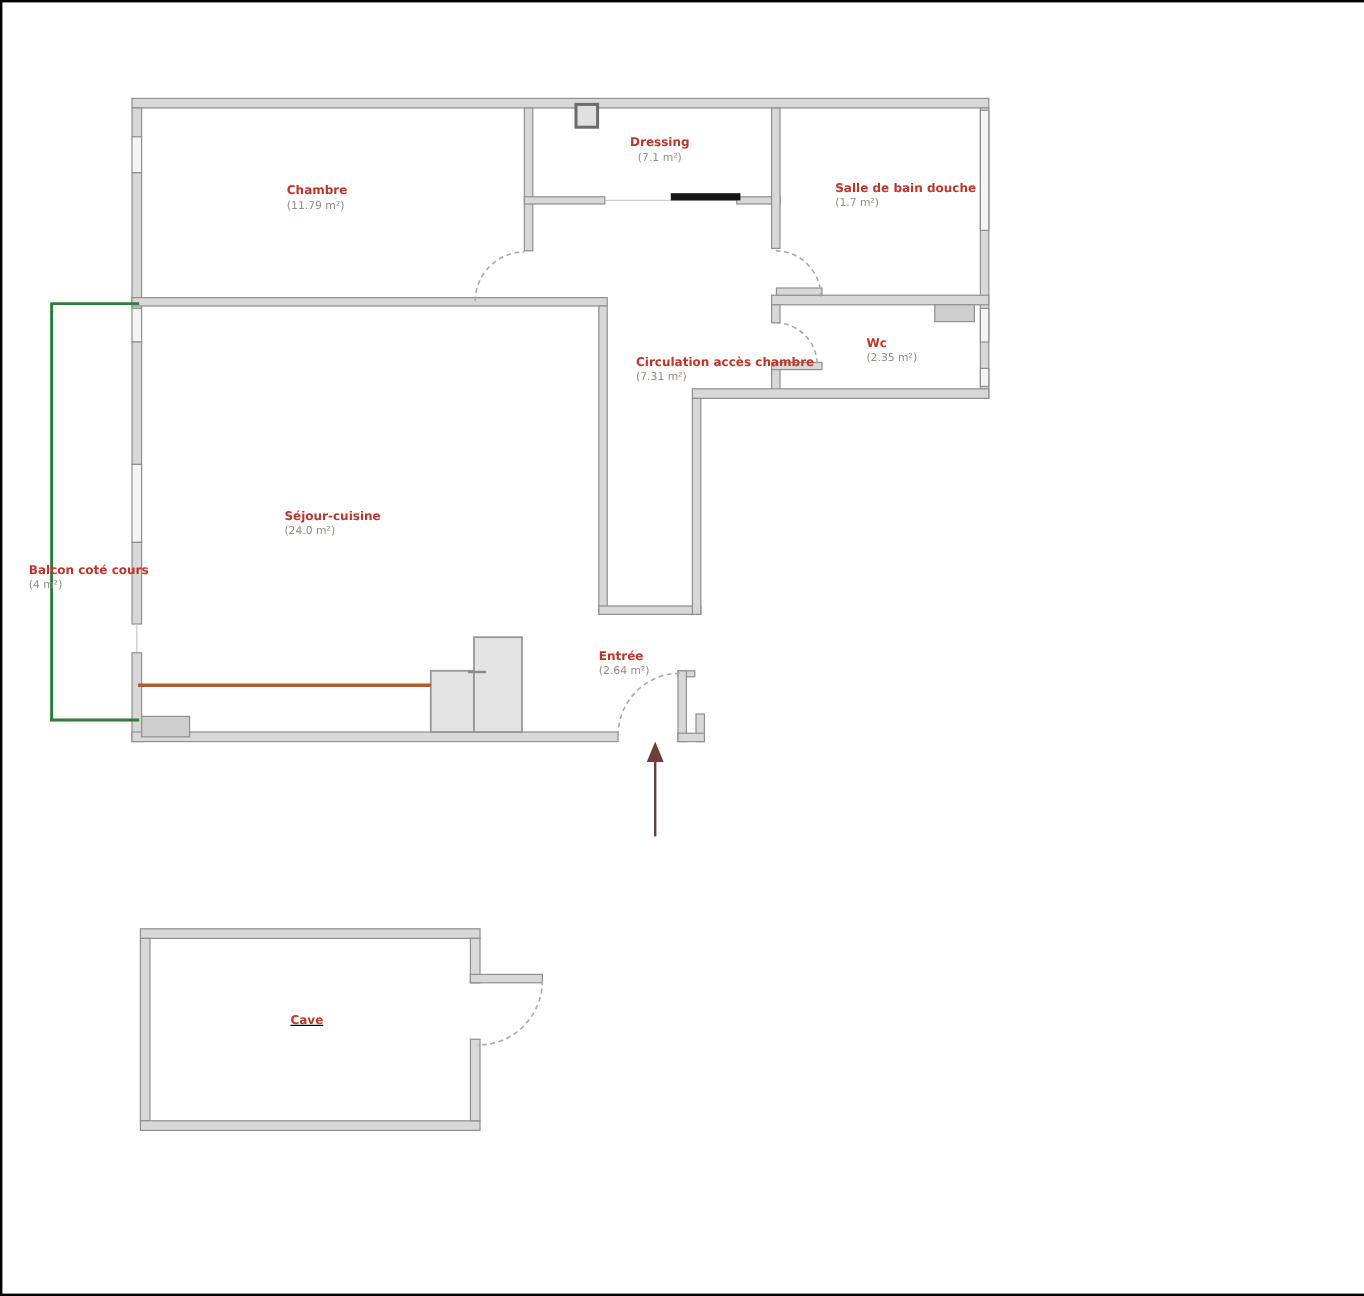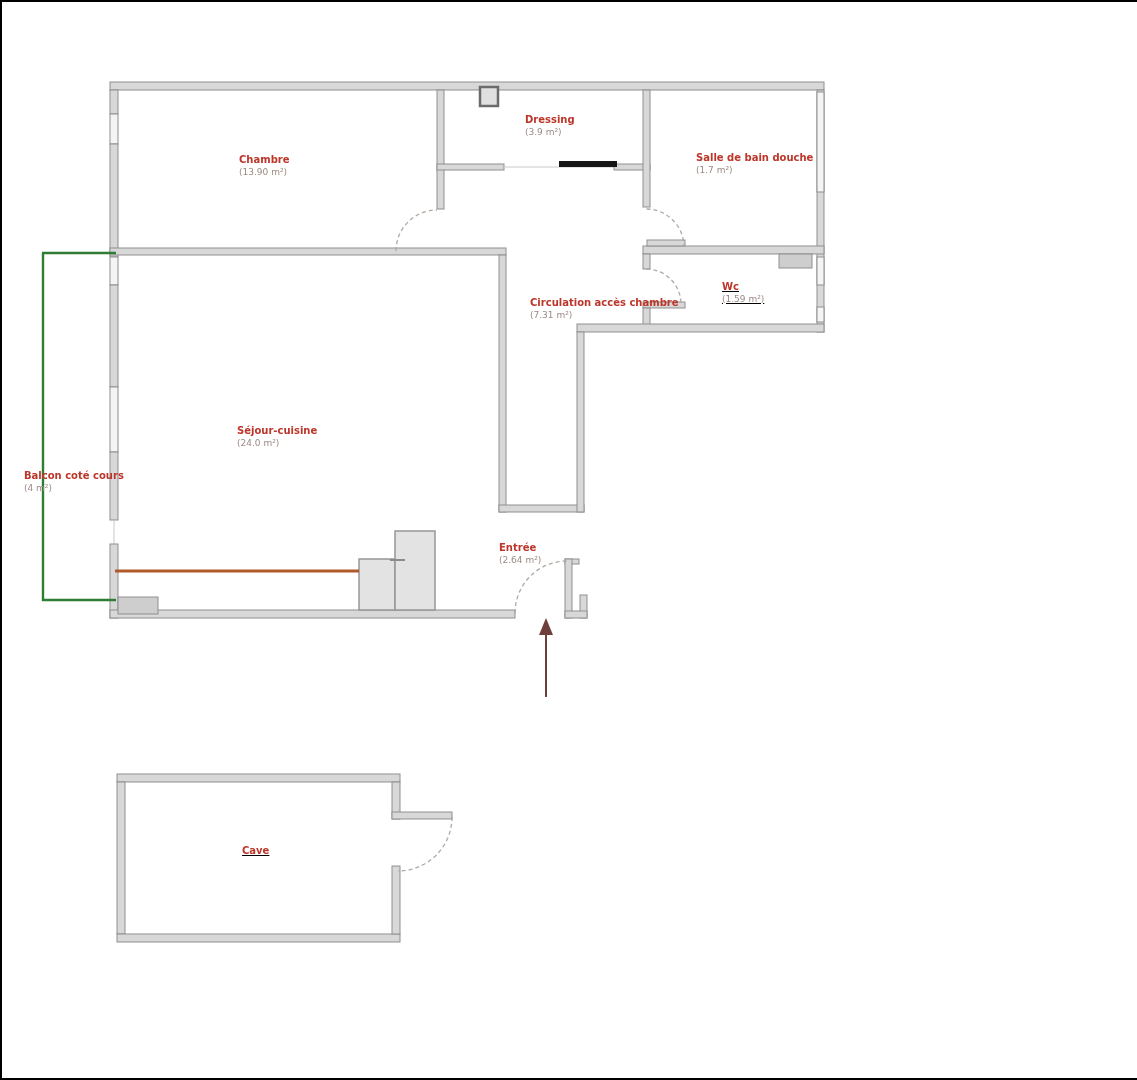--- a/index.html
+++ b/index.html
@@ -129,36 +129,36 @@
       <rect class="wall" x="115" y="932" width="283" height="8"></rect>
       <rect class="wall" x="390" y="780" width="8" height="37"></rect>
       <rect class="wall" x="390" y="864" width="8" height="68"></rect>
       <rect class="wall" x="390" y="810" width="60" height="7"></rect>
     </g>
     <path class="arc" d="M 450 815 A 54 54 0 0 1 396 869"></path>
   </svg>
 
   <div class="room-label" style="left:237px;top:152px;">
     <span class="nm">Chambre</span>
-    <span class="ar">(13.90 m²)</span>
+    <span class="ar">(11.79 m²)</span>
   </div>
 
-  <div class="room-label" style="left:523px;top:112px;">
+  <div class="room-label" style="left:523px;top:112px;text-align:center;">
     <span class="nm">Dressing</span>
-    <span class="ar">(3.9 m²)</span>
+    <span class="ar">(7.1 m²)</span>
   </div>
 
   <div class="room-label" style="left:694px;top:150px;">
     <span class="nm">Salle de bain douche</span>
     <span class="ar">(1.7 m²)</span>
   </div>
 
-  <div class="room-label" style="left:720px;top:279px;text-decoration:underline;">
+  <div class="room-label" style="left:720px;top:279px;">
     <span class="nm">Wc</span>
-    <span class="ar">(1.59 m²)</span>
+    <span class="ar">(2.35 m²)</span>
   </div>
 
   <div class="room-label" style="left:517px;top:295px;margin-left:11px;">
     <span class="nm">Circulation accès chambre</span>
     <span class="ar">(7.31 m²)</span>
   </div>
 
   <div class="room-label" style="left:235px;top:423px;">
     <span class="nm">Séjour-cuisine</span>
     <span class="ar">(24.0 m²)</span>

